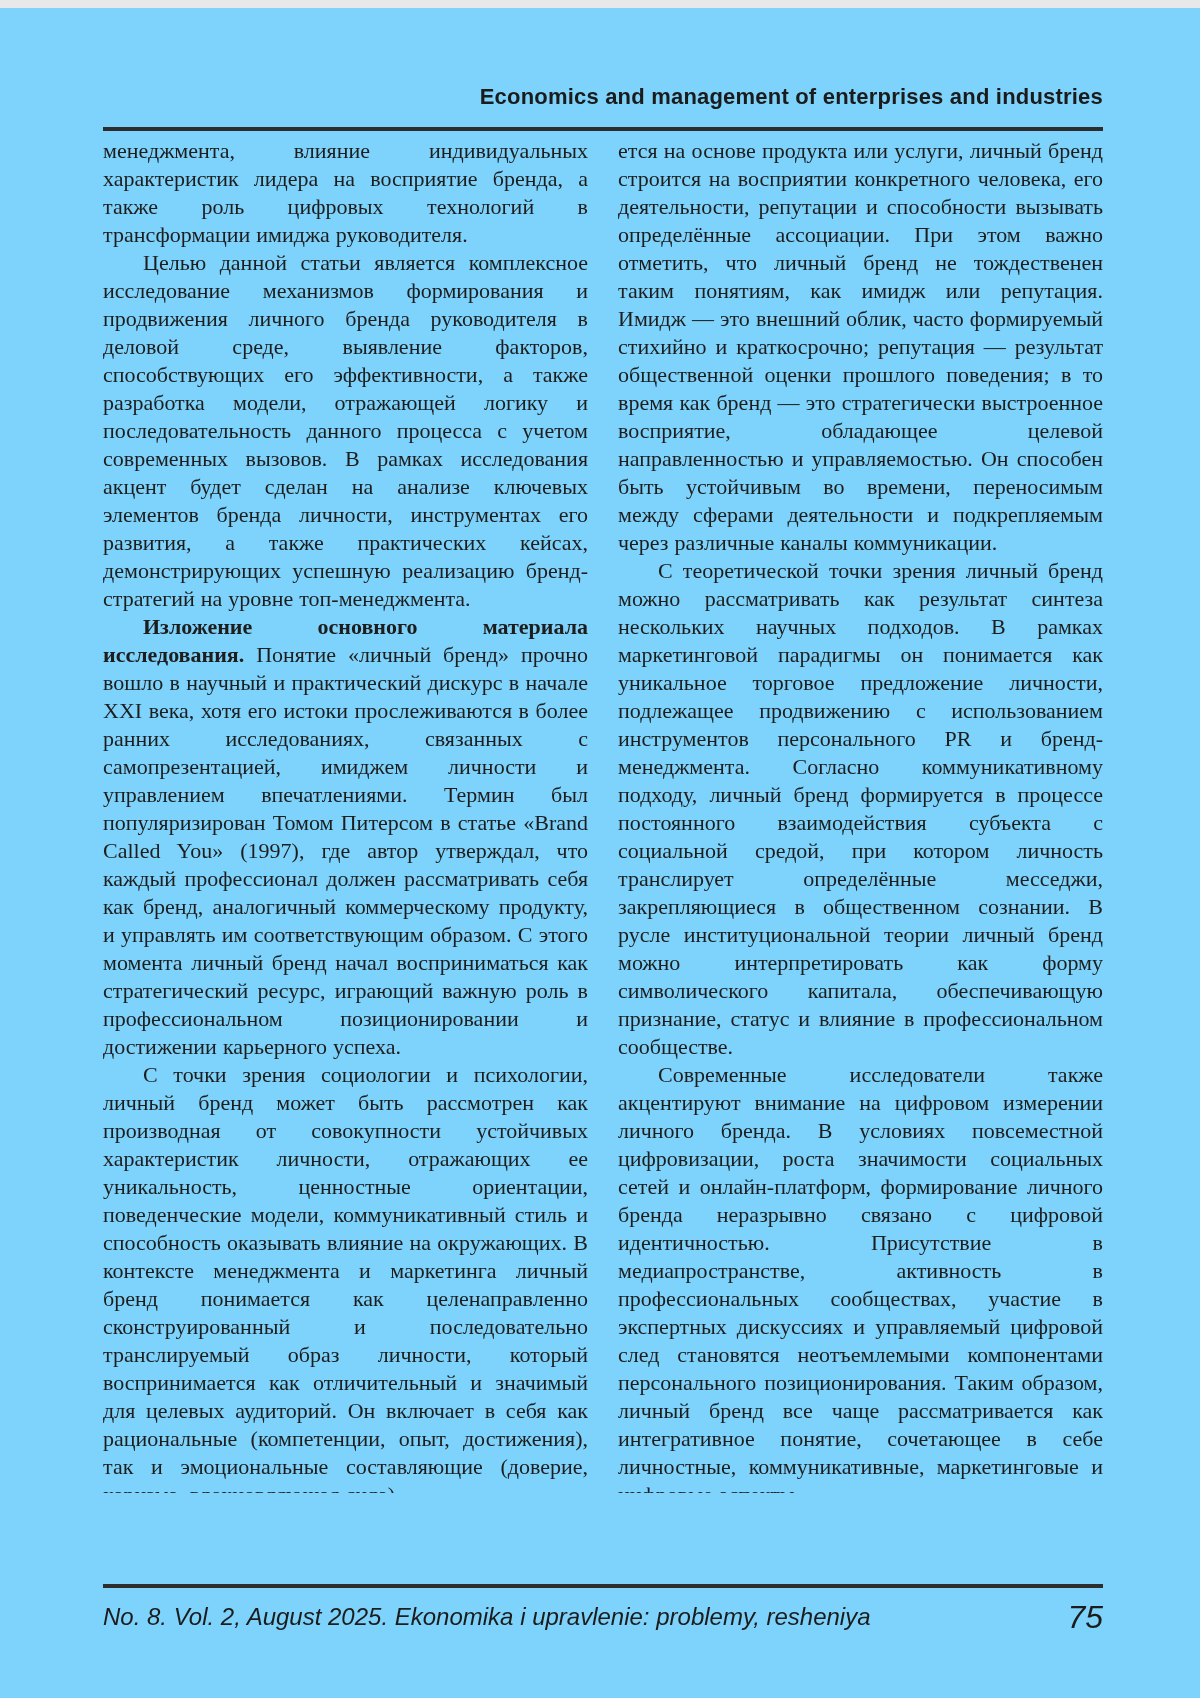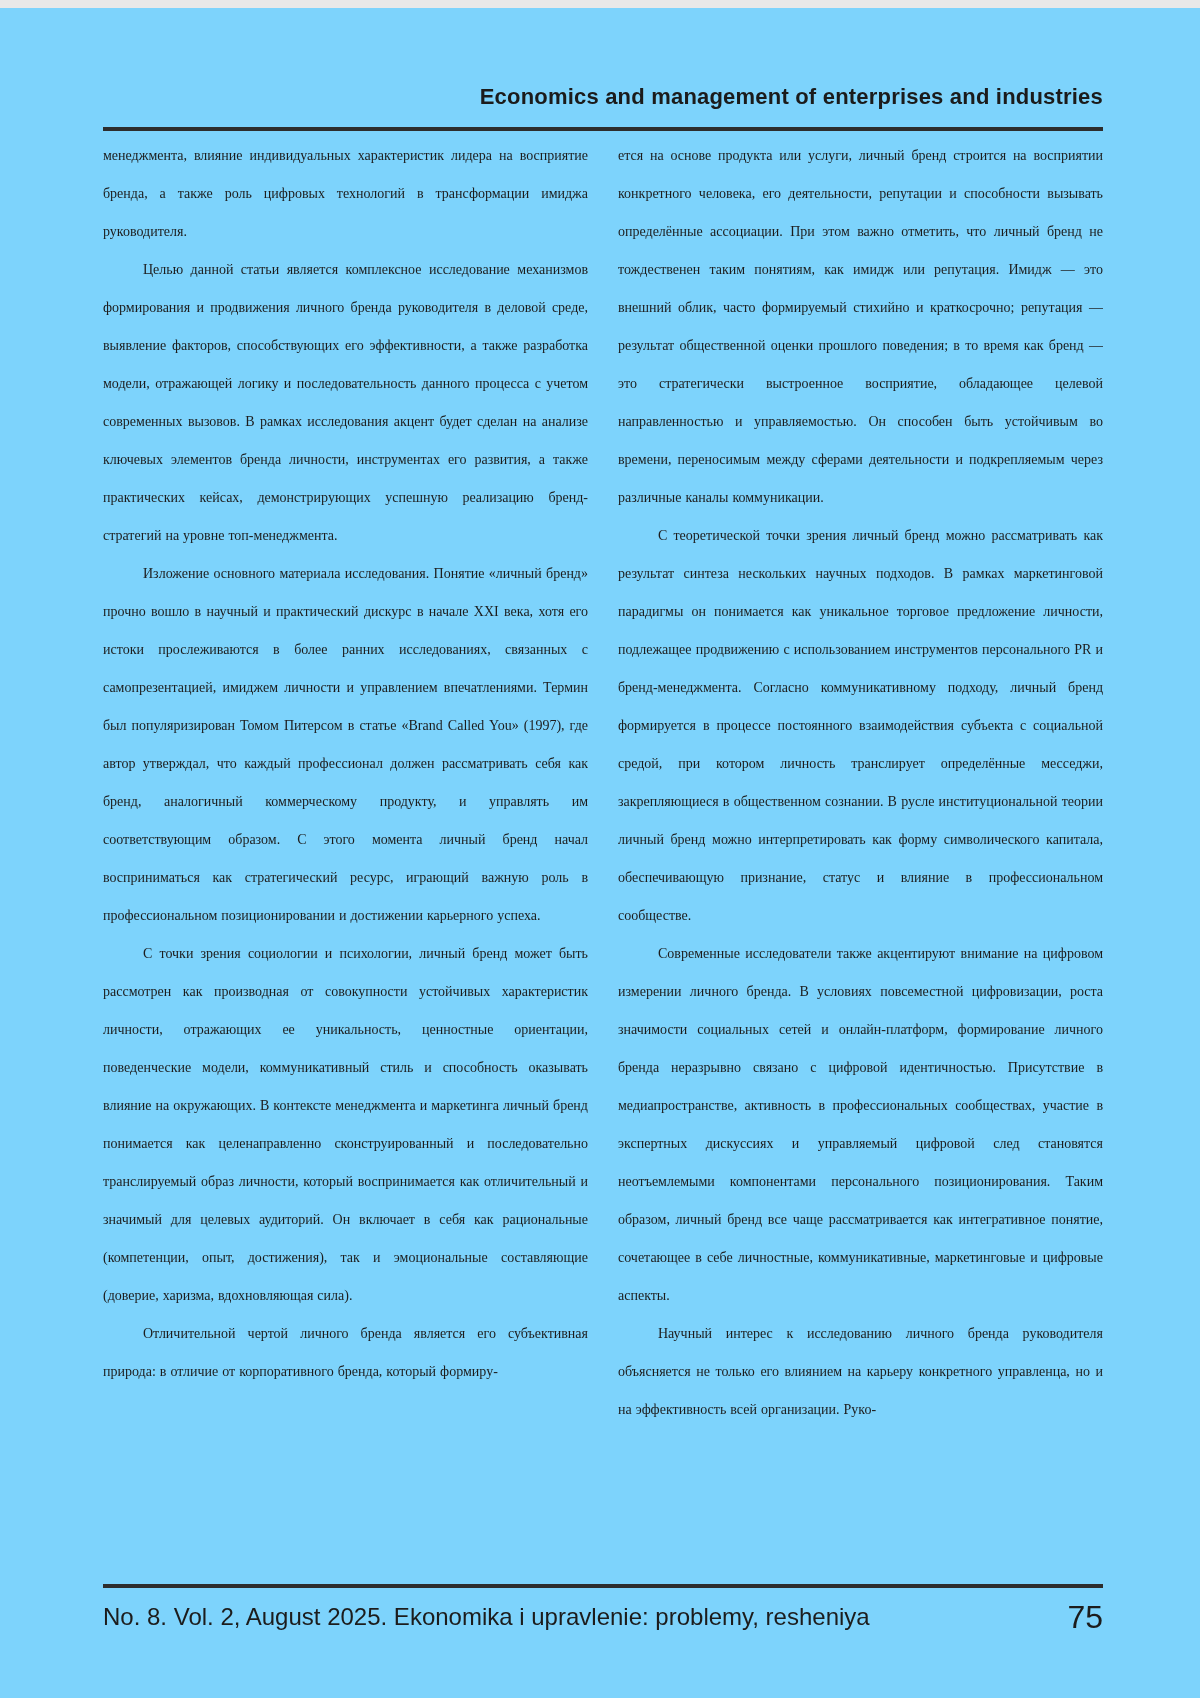--- a/index.html
+++ b/index.html
@@ -34,43 +34,44 @@
     column-gap:30px;
     overflow:hidden;
   }
   .col{
     width:485px;
     flex:0 0 485px;
     overflow:hidden;
   }
   .para{
     margin:0;
-    font-size:14px;
-    line-height:38px;
+    font-size:22px;
+    line-height:28px;
     color:#1d1d1d;
     text-align:justify;
     hyphens:auto;
     -webkit-hyphens:auto;
     word-spacing:0.5px;
   }
   .para.indent{ text-indent:40px; }
-  .para b{ font-weight:normal; }
+  .para b{ font-weight:bold; }
   .foot-rule{
     position:absolute;
     top:1576px;left:103px;width:1000px;height:4px;
     background:#2d2d2d;
   }
   .footer{
     position:absolute;
     top:1594px;left:103px;width:1000px;
     display:flex;
     justify-content:space-between;
     align-items:flex-start;
     font-family:"Liberation Sans", sans-serif;
     color:#1c1c1c;
+    font-style:italic;
   }
   .footer .issue{ font-size:24px; line-height:30px; }
   .footer .pageno{ font-size:32px; line-height:30px; }
 </style>
 </head>
 <body>
 
 <div class="page">
 
   <div class="running-head">Economics and management of enterprises and industries</div>

